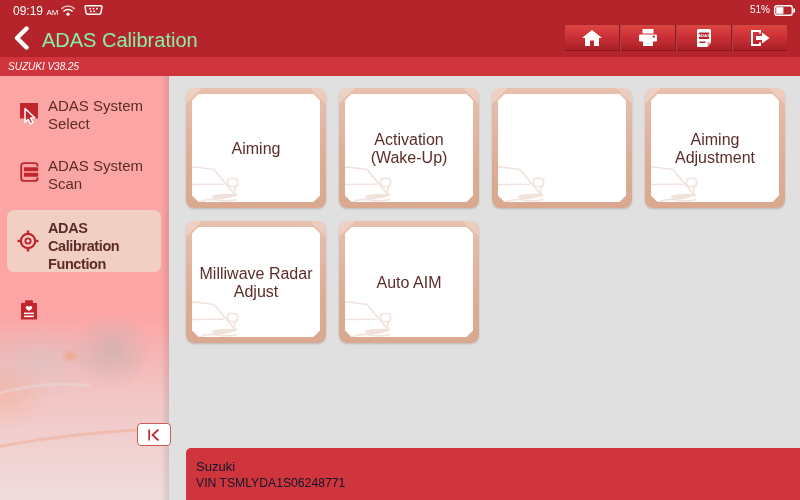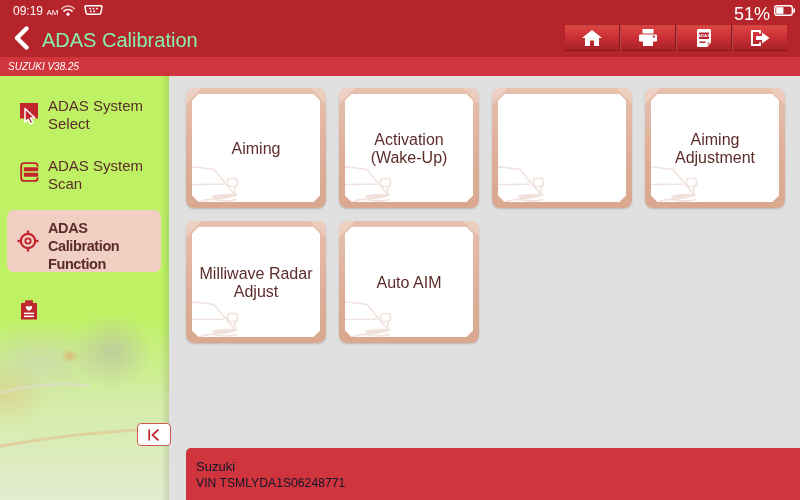--- a/index.html
+++ b/index.html
@@ -3,41 +3,41 @@
 <meta charset="utf-8">
 <style>
   * { margin:0; padding:0; box-sizing:border-box; }
   html,body { width:800px; height:500px; overflow:hidden; font-family:"Liberation Sans", sans-serif; }
   body { position:relative; background:#e0e0e0; }
 
   
   #header { position:absolute; left:0; top:0; width:800px; height:67px; background:#b5242b; }
   #time { position:absolute; left:13px; top:4px; color:#fff; font-size:12px; }
   #time .am { font-size:8px; }
-  #pct { position:absolute; right:30px; top:4px; color:#fff; font-size:18px; }
+  #pct { position:absolute; right:30px; top:4px; color:#fff; font-size:10px; }
   #batt { position:absolute; right:5px; top:5px; }
   #wifi { position:absolute; left:61px; top:5px; } 
   #vci { position:absolute; left:84px; top:5px; }
   #back { position:absolute; left:14px; top:26px; }
   #title { position:absolute; left:42px; top:29px; color:#86efac; font-size:20px; }
 
   
   #btns { position:absolute; left:565px; top:25px; height:26px; }
   .hbtn { position:absolute; top:0; width:54px; height:26px;
           background:linear-gradient(180deg,#dd4440 0%,#cb3136 45%,#aa2027 100%);
           border-top:1px solid #c94944; border-bottom:1px solid #8c151b; }
   .hbtn svg { position:absolute; left:50%; top:50%; transform:translate(-50%,-50%); }
   .sep { position:absolute; top:0; width:2px; height:26px; background:#8d161b; border-right:1px solid rgba(255,255,255,.22); }
 
   
   #strip { position:absolute; left:0; top:57px; width:800px; height:19px; background:#d0343c;text-decoration:underline; }
   #strip span { position:absolute; left:8px; top:3.5px; color:#fff; font-size:10px; font-style:italic; }
 
   
-  #sidebar { position:absolute; left:0; top:76px; width:169px; height:424px; background:#bef264; }
+  #sidebar { position:absolute; left:0; top:76px; width:169px; height:424px; background:#fca5a5; }
   #sidebar .shade { position:absolute; right:0; top:0; width:8px; height:100%;
       background:linear-gradient(90deg, rgba(0,0,0,0) 0%, rgba(0,0,0,0.10) 100%); }
   .mitem { position:absolute; color:#5b2c29; font-size:15px; line-height:18px; }
   .micon { position:absolute; }
   #sel { position:absolute; left:7px; top:134px; width:154px; height:62px; background:#f2cfc3; border-radius:7px; }
 
   
   #ghost { position:absolute; left:0; top:240px; width:169px; height:184px; overflow:hidden; background:linear-gradient(180deg, rgba(236,234,234,0) 0%, rgba(233,231,231,0.5) 45%, rgba(236,234,234,0.8) 100%); }
 
   

